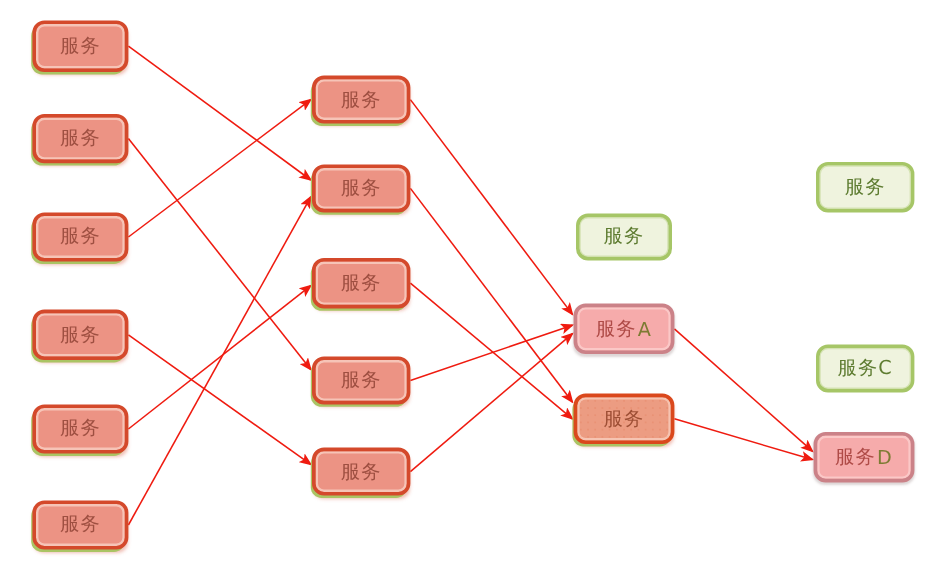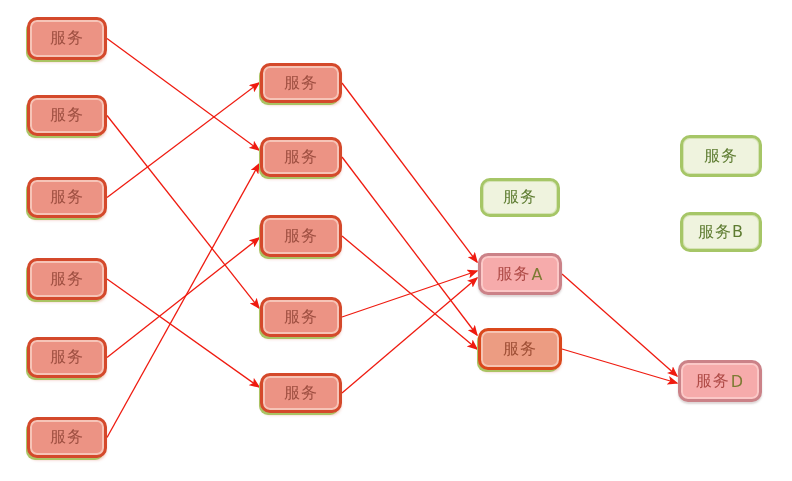--- a/index.html
+++ b/index.html
@@ -104,20 +104,20 @@
     <div class="node service-pink" style="left: 478px; top: 253px; width: 84px; height: 42px;">
       <span>服务</span>
       <span class="suffix">A</span>
     </div>
     <div class="node service-red-strong" style="left: 478px; top: 328px; width: 84px; height: 42px;">
       <span>服务</span>
     </div>
     <div class="node service-green" style="left: 680px; top: 135px; width: 82px; height: 42px;">
       <span>服务</span>
     </div>
-    <div class="node service-green" style="left: 680px; top: 212px; width: 82px; height: 40px;">
-      <span>服务B</span>
+    <div class="node service-green" style="left: 680px; top: 287px; width: 82px; height: 40px;">
+      <span>服务C</span>
     </div>
     <div class="node service-pink" style="left: 678px; top: 360px; width: 84px; height: 42px;">
       <span>服务</span>
       <span class="suffix">D</span>
     </div>
   </div>
 
 </body></html>

